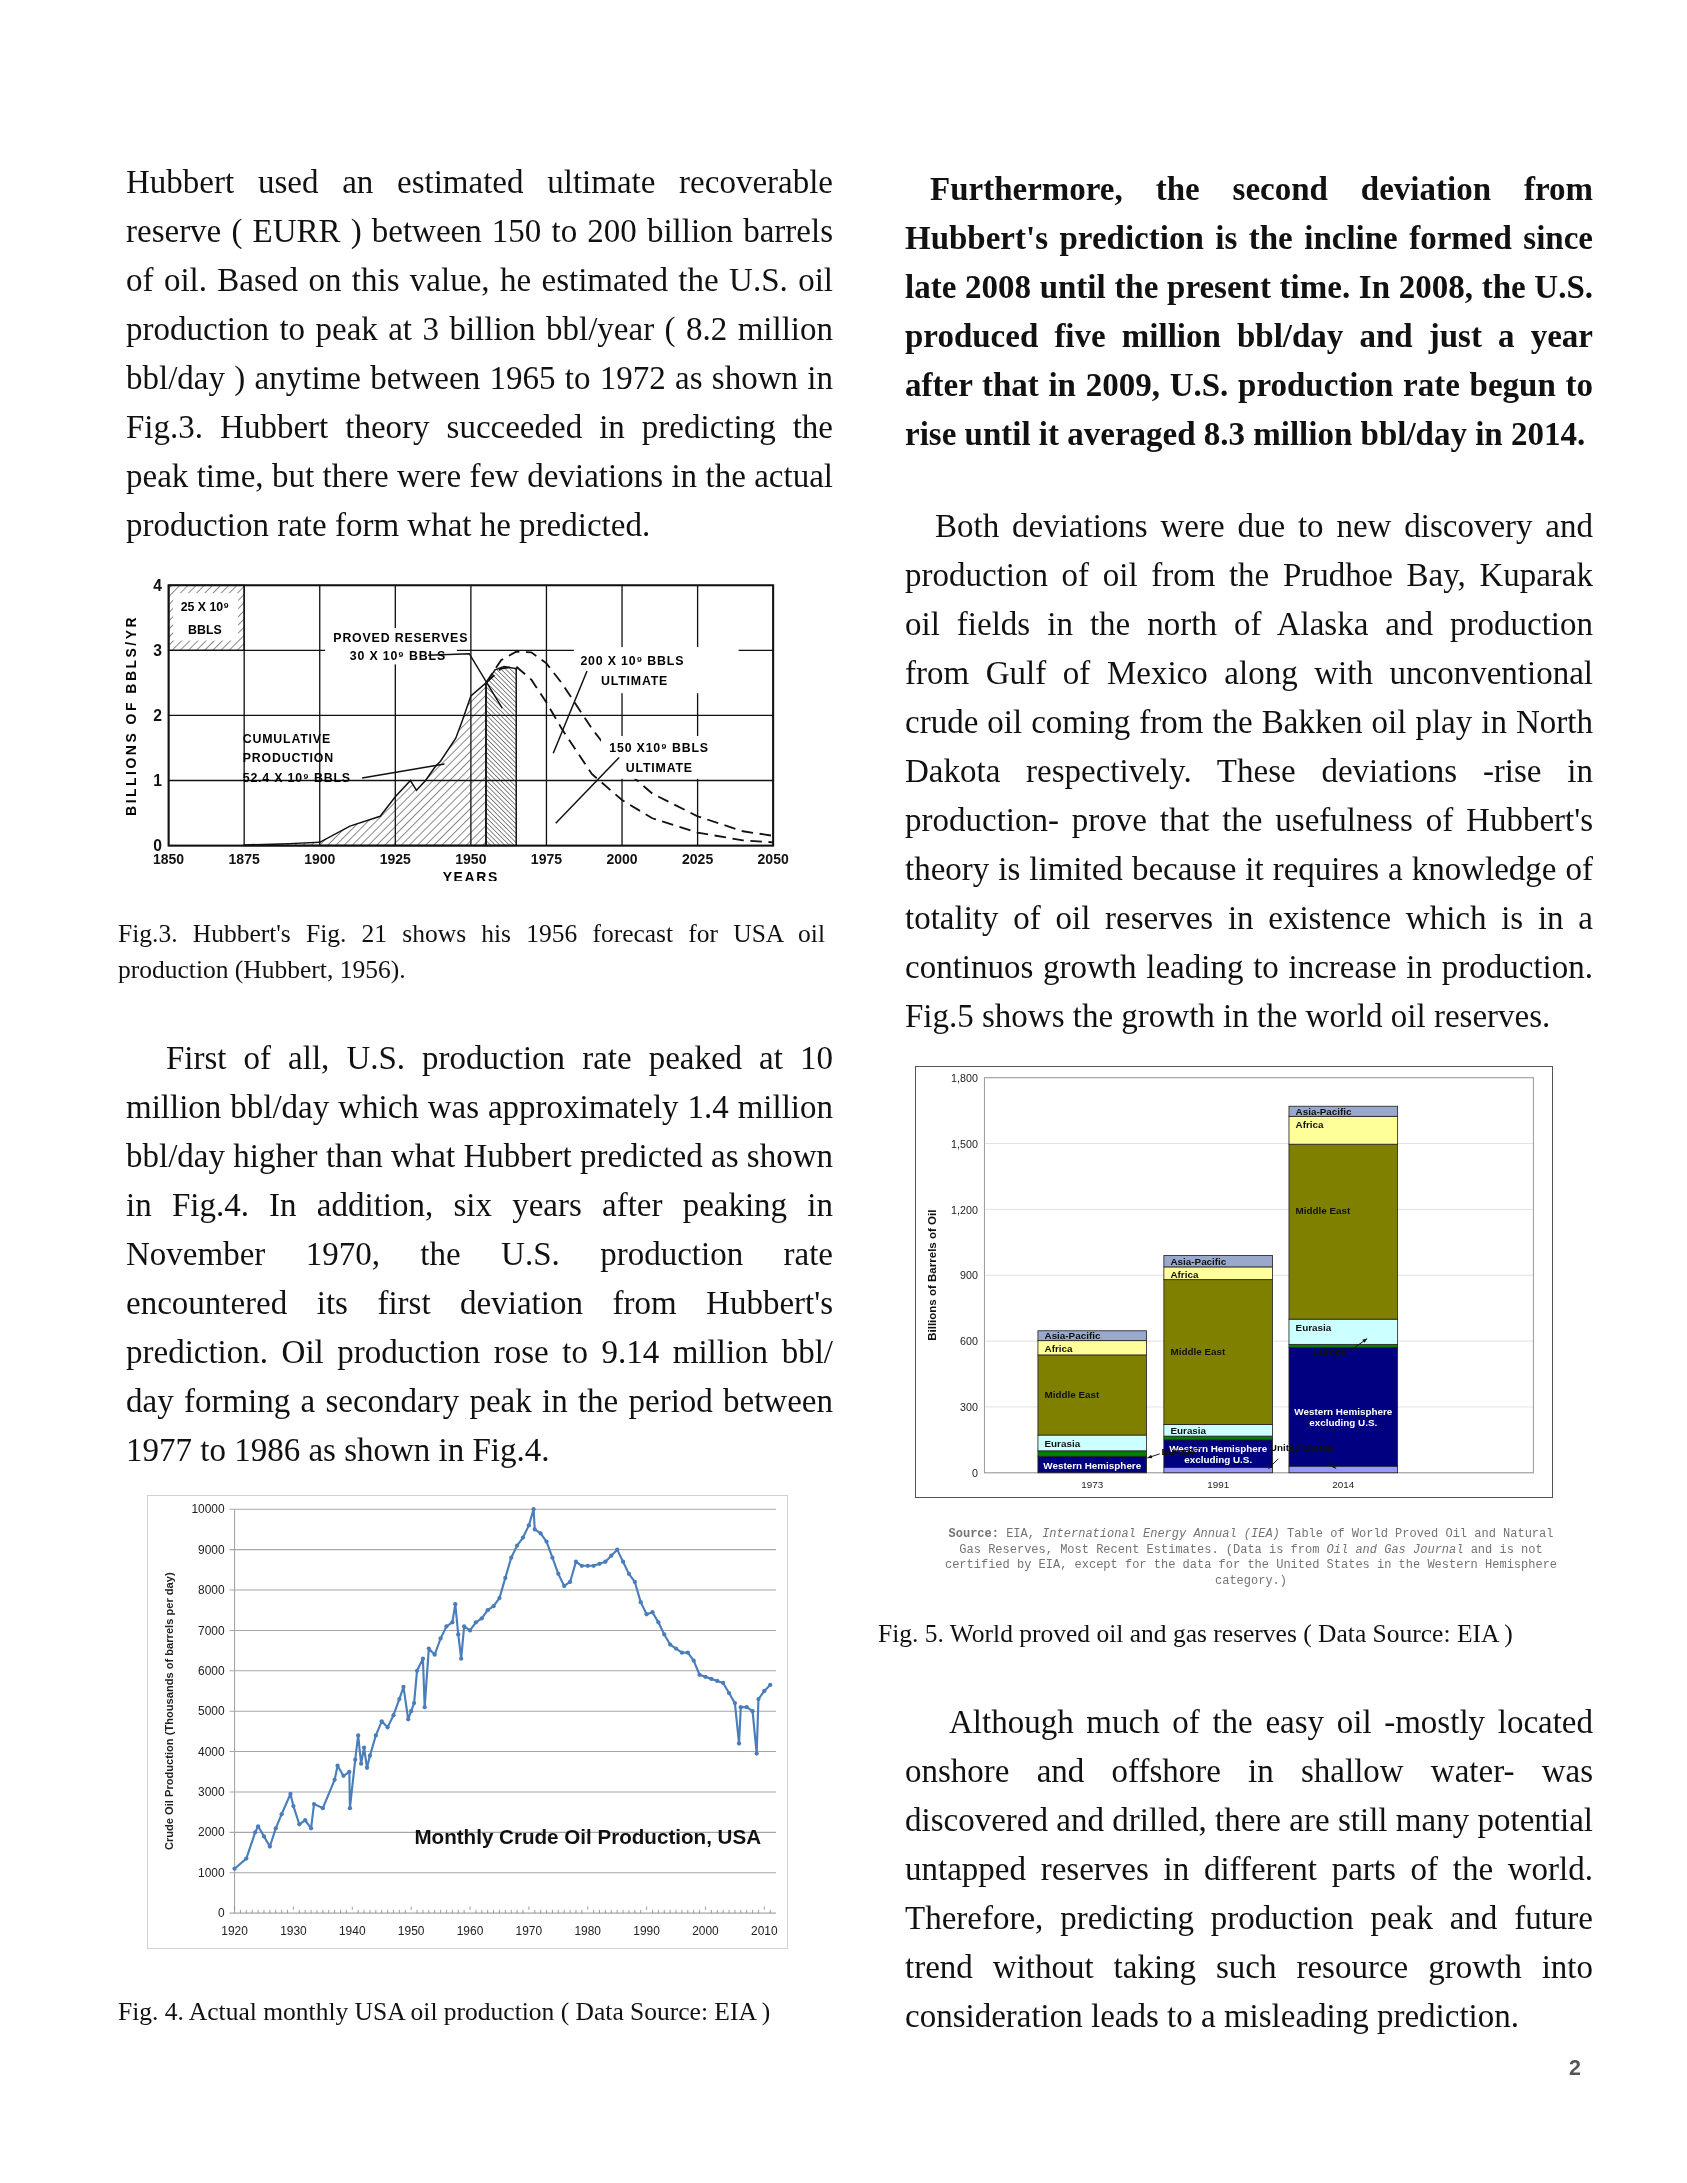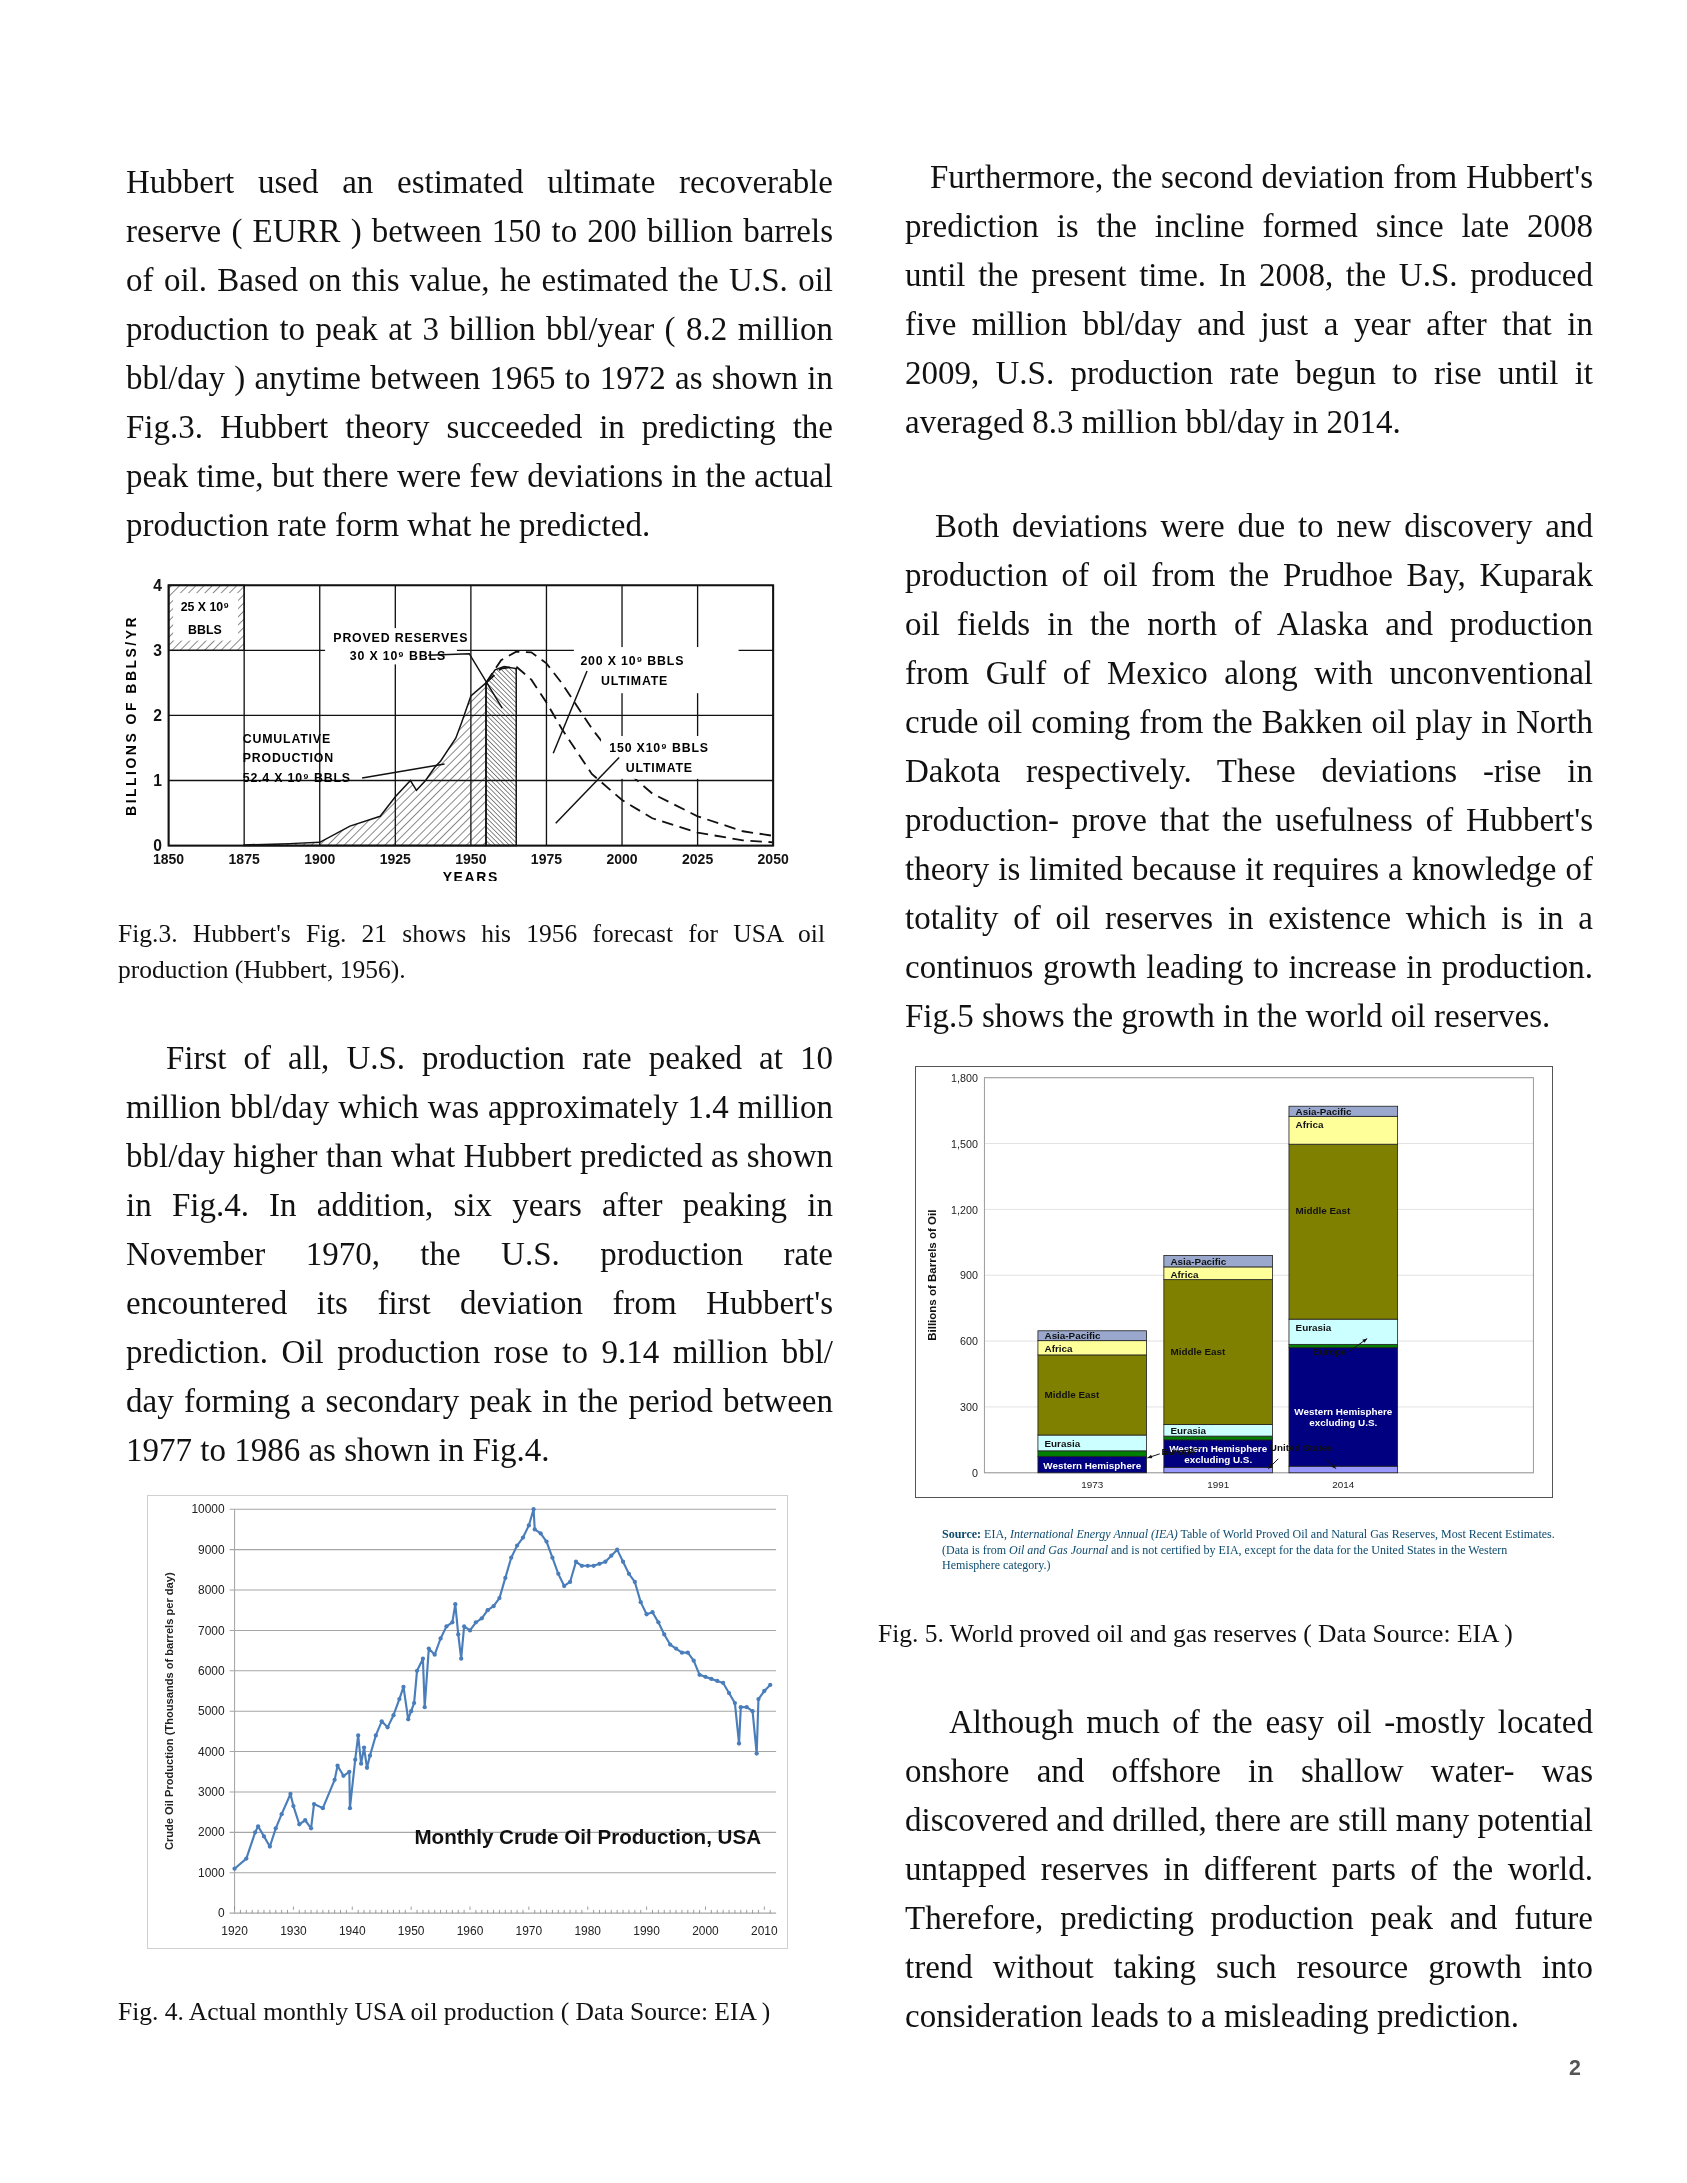--- a/index.html
+++ b/index.html
@@ -8,21 +8,21 @@
   .para { position: absolute; font-size: 33px; line-height: 49px; text-align: justify;
           text-align-last: left; margin: 16px; }
   .para.indent { text-indent: 40px; }
   .caption { position: absolute; font-size: 25.5px; line-height: 36px; text-align: justify; text-align-last: left; margin: 8px; }
   .caption.single { white-space: nowrap; text-align: left; }
   .page-num { position: absolute; left: 1569px; top: 2056px; font-family: "Liberation Sans", "DejaVu Sans", sans-serif;
               font-weight: bold; font-size: 21.4px; color: #555; }
   svg text { font-family: "Liberation Sans", "DejaVu Sans", sans-serif; }
   .fig { position: absolute; }
   .source-note { position: absolute; left: 942px; top: 1527px; width: 618px;
-                 font-family: Liberation Serif, serif; font-size: 12px; line-height: 15.7px; color: #0c4a6e; }
+                 font-family: Liberation Mono, monospace; font-size: 12px; line-height: 15.7px; color: #737373; text-align: center; }
   .source-note b { font-weight: bold; }
   .source-note i { font-style: italic; }
 </style>
 </head>
 <body>
 
 <p class="para" style="left:110px; top:142px; width:707px;">Hubbert used an estimated ultimate recoverable reserve ( EURR ) between 150 to 200 billion barrels of oil. Based on this value, he estimated the U.S. oil production to peak at 3 billion bbl/year ( 8.2 million bbl/day ) anytime between 1965 to 1972 as shown in Fig.3. Hubbert theory succeeded in predicting the peak time, but there were few deviations in the actual production rate form what he predicted.</p>
 
 <div class="fig" style="left:115px; top:568px; width:692px; height:313px;">
   <svg id="fig3svg" width="692" height="313" viewBox="0 0 840 380">
@@ -326,21 +326,21 @@
       <circle cx="738.4336956521743" cy="312.45" r="2.6" fill="#4a7ebb"></circle>
       <circle cx="740.5760869565217" cy="246.3" r="2.6" fill="#4a7ebb"></circle>
       <circle cx="747.7173913043479" cy="236.5" r="2.6" fill="#4a7ebb"></circle>
       <circle cx="754.8586956521739" cy="229.15000000000003" r="2.6" fill="#4a7ebb"></circle>
       <text x="533.4782608695652" y="422.7" text-anchor="middle" font-size="25" font-weight="bold" fill="#111">Monthly Crude Oil Production, USA</text>
     </svg>
 </div>
 
 <p class="caption single" style="left:110px; top:1986px;">Fig. 4. Actual monthly USA oil production ( Data Source: EIA )</p>
 
-<p class="para indent" style="left:889px; top:137px; width:688px; text-indent:25px;">Furthermore, the second deviation from Hubbert's prediction is the incline formed since late 2008 until the present time. In 2008, the U.S. produced five million bbl/day and just a year after that in 2009, U.S. production rate begun to rise until it averaged 8.3 million bbl/day in 2014.</p>
+<p class="para indent" style="left:889px; top:149px; width:688px; text-indent:25px;font-weight:bold;">Furthermore, the second deviation from Hubbert's prediction is the incline formed since late 2008 until the present time. In 2008, the U.S. produced five million bbl/day and just a year after that in 2009, U.S. production rate begun to rise until it averaged 8.3 million bbl/day in 2014.</p>
 
 <p class="para indent" style="left:889px; top:486px; width:688px; text-indent:30px;">Both deviations were due to new discovery and production of oil from the Prudhoe Bay, Kuparak oil fields in the north of Alaska and production from Gulf of Mexico along with unconventional crude oil coming from the Bakken oil play in North Dakota respectively. These deviations -rise in production- prove that the usefulness of Hubbert's theory is limited because it requires a knowledge of totality of oil reserves in existence which is in a continuos growth leading to increase in production. Fig.5 shows the growth in the world oil reserves.</p>
 
 <div class="fig" style="left:915px; top:1066px; width:638px; height:432px; border:1.6px solid #555; box-sizing:border-box; background:#fff;">
   <svg id="fig5svg" width="634" height="428" viewBox="0 0 770 520">
       <line x1="83" y1="493" x2="750" y2="493" stroke="#dcdcdc" stroke-width="1"></line>
       <text x="75" y="498" text-anchor="end" font-size="13" fill="#222">0</text>
       <line x1="83" y1="413" x2="750" y2="413" stroke="#dcdcdc" stroke-width="1"></line>
       <text x="75" y="418" text-anchor="end" font-size="13" fill="#222">300</text>
       <line x1="83" y1="333" x2="750" y2="333" stroke="#dcdcdc" stroke-width="1"></line>

